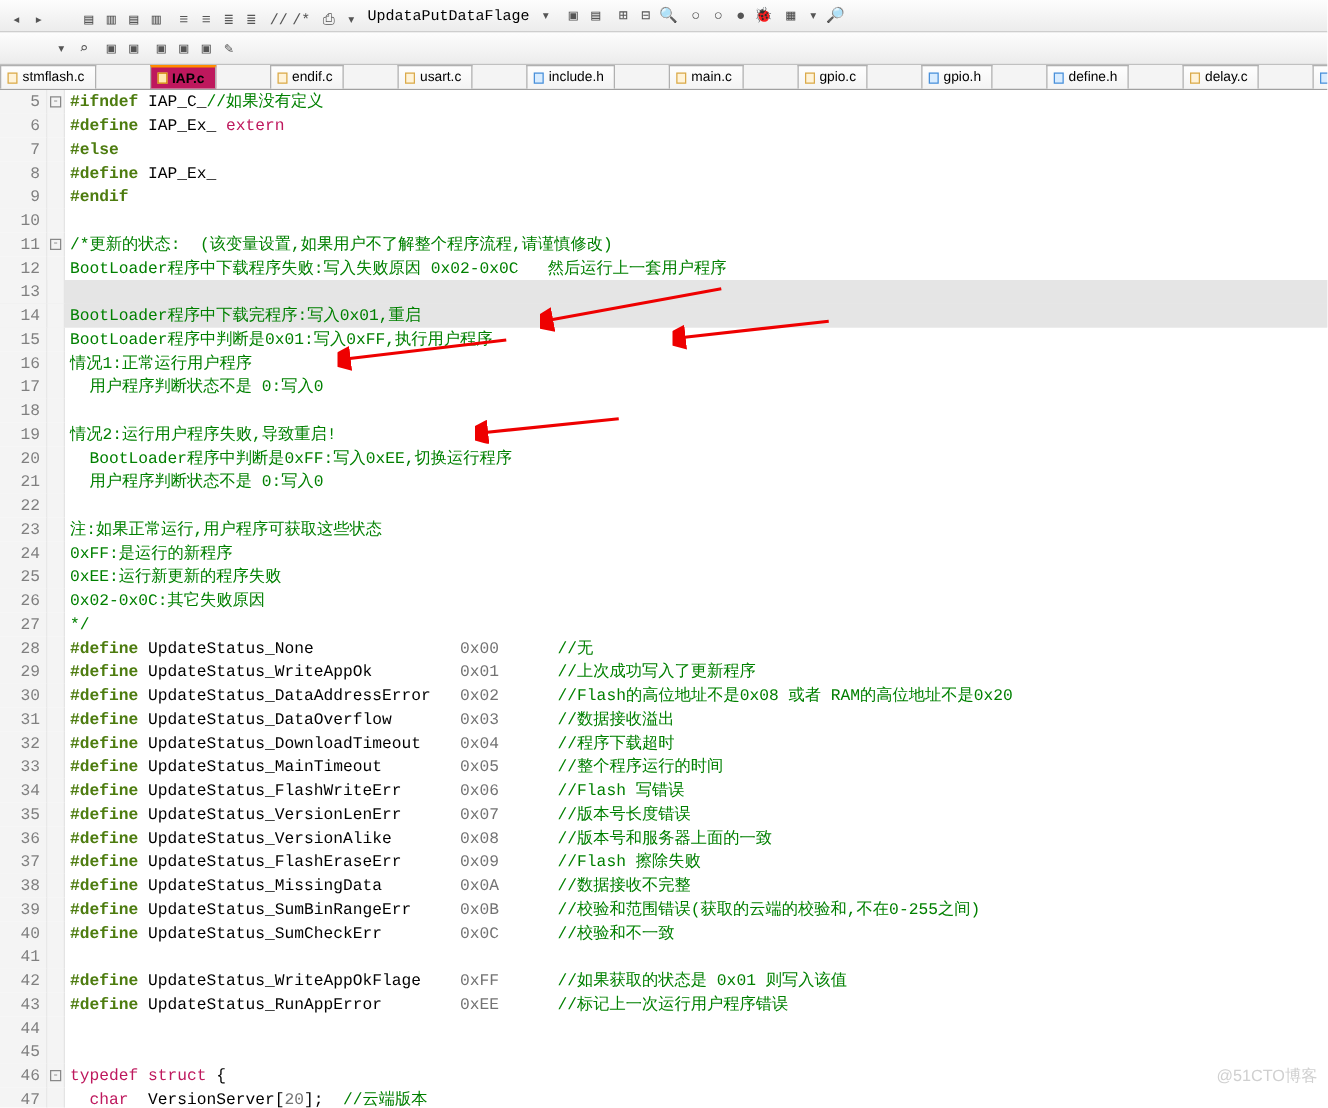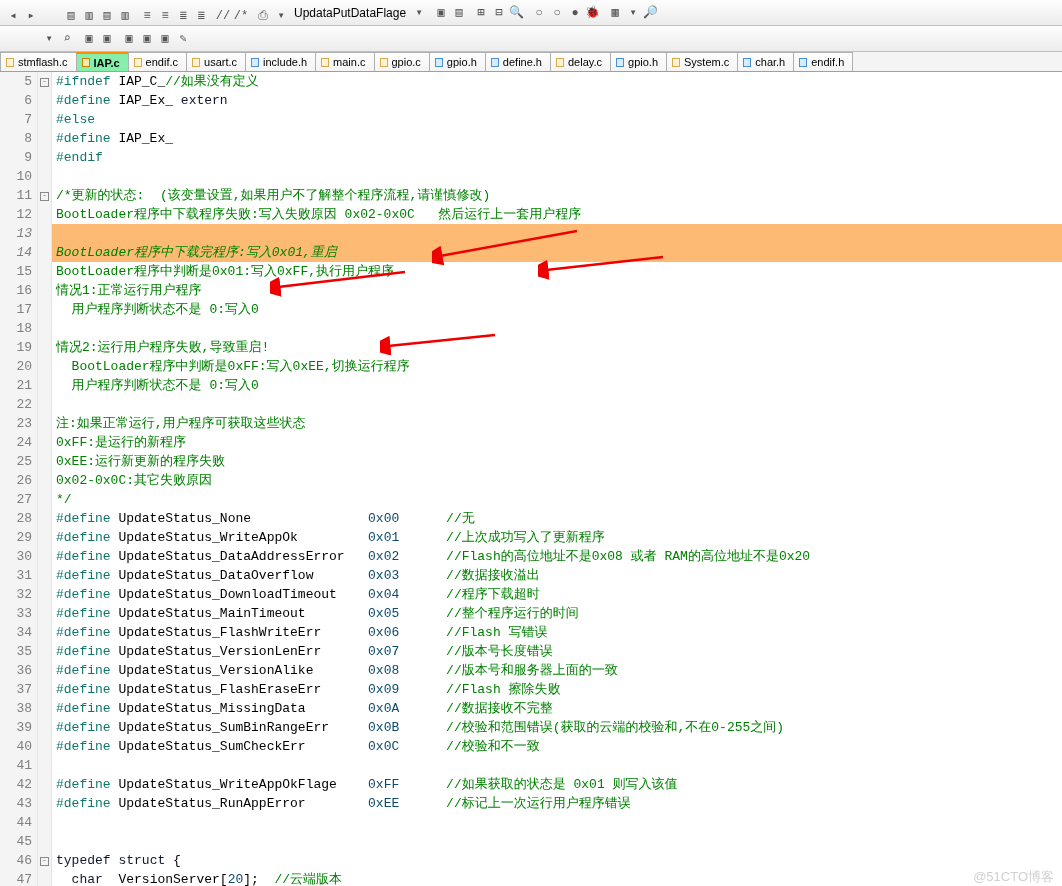--- a/index.html
+++ b/index.html
@@ -1,42 +1,42 @@
 <!DOCTYPE html>
 <html><head>
 <meta charset="utf-8">
 <style>
   * { margin:0; padding:0; box-sizing:border-box; }
   body { font-family:"Consolas","Courier New",monospace; font-size:13px; background:#fff; color:#000; width:1062px; height:886px; overflow:hidden; }
   .toolbar{height:26px;background:linear-gradient(#fdfdfd,#ececec);border-bottom:1px solid #c0c0c0;display:flex;align-items:center;padding:0 4px;gap:4px;}
   .tb-ico{width:18px;height:18px;display:inline-flex;align-items:center;justify-content:center;font-size:12px;color:#555;border-radius:2px;cursor:pointer;}
   .sep{width:1px;height:18px;background:#c8c8c8;margin:0 2px;}
-  .tb-text{font-family:Liberation Sans, sans-serif;font-size:12px;}
+  .tb-text{font-family:Liberation Mono, monospace;font-size:12px;}
   .toolbar2{height:26px;background:linear-gradient(#fdfdfd,#ececec);border-bottom:1px solid #c0c0c0;display:flex;align-items:center;padding:0 40px;gap:4px;}
-  .tabbar{height:20px;background:#f4f4f4;border-bottom:1px solid #a0a0a0;display:flex;align-items:flex-end;overflow:hidden;}
+  .tabbar{height:20px;background:#f4f4f4;border-bottom:1px solid #a0a0a0;display:flex;align-items:flex-end;overflow:hidden;gap:44px;}
   .tab{height:19px;display:flex;align-items:center;padding:0 8px 0 5px;font-family:Tahoma,Arial,sans-serif;font-size:11px;border:1px solid #b0b0b0;border-bottom:none;margin-right:-1px;cursor:pointer;background:linear-gradient(#fefefe,#f4f4f4);white-space:nowrap;}
-  .tab.active{background:#86efac;font-weight:bold;border-top:2px solid #ff8c00;justify-content:flex-end;}
+  .tab.active{background:#be185d;font-weight:bold;border-top:2px solid #ff8c00;justify-content:flex-end;}
   .tab .dot{width:8px;height:9px;margin-right:4px;background:#fff;border:1px solid #888;}
   .tab.hfile .dot{background:#d8ecff;border-color:#4a90d9;}
   .tab.cfile .dot{background:#fff3d8;border-color:#d9a94a;}
   .tab.active .dot{background:#ffe8b0;border-color:#d08000;}
   .editor{display:flex;height:calc(100% - 72px);position:relative;}
   .code{flex:1;white-space:pre;position:relative;}
   .line{height:19px;line-height:19px;display:flex;}
   .line .gut{width:38px;text-align:right;padding-right:5px;color:#808080;background:#f4f4f4;border-right:1px solid #e4e4e4;}
   .line .fold{width:14px;background:#f4f4f4;border-right:1px solid #e4e4e4;text-align:center;font-size:10px;color:#888;}
   .fold-box{display:inline-block;width:9px;height:9px;border:1px solid #888;font-size:9px;line-height:7px;text-align:center;color:#888;margin-top:5px;}
   .codecell{padding-left:4px;flex:1;}
-  .pp{color:#0f766e;}
-  .kw{color:#0f172a;}
+  .pp{color:#4d7c0f;font-weight:bold;}
+  .kw{color:#be185d;}
   .cm{color:#008000;}
-  .num{color:#0c4a6e;}
-  .hl-green{background:#fdba74;font-style:italic;}
+  .num{color:#737373;}
+  .hl-green{background:#e5e5e5;}
   .arrow{position:absolute;pointer-events:none;}
-  .watermark{position:absolute;right:8px;bottom:0;color:#d0d0d0;font-family:Arial,sans-serif;font-size:13px;}
+  .watermark{position:absolute;right:8px;bottom:16px;color:#d0d0d0;font-family:Arial,sans-serif;font-size:13px;}
 </style>
 </head>
 <body>
 
 <div class="toolbar">
   <span id="tbi1"><span class="tb-ico">◂</span><span class="tb-ico">▸</span><span class="tb-ico"></span><span class="sep"></span><span class="tb-ico">▤</span><span class="tb-ico">▥</span><span class="tb-ico">▤</span><span class="tb-ico">▥</span><span class="sep"></span><span class="tb-ico">≡</span><span class="tb-ico">≡</span><span class="tb-ico">≣</span><span class="tb-ico">≣</span><span class="sep"></span><span class="tb-ico">//</span><span class="tb-ico">/*</span><span class="sep"></span><span class="tb-ico">⎙</span><span class="tb-ico">▾</span></span>
   <span class="tb-text">UpdataPutDataFlage</span>
   <span id="tbi1b"><span class="tb-ico">▾</span><span class="sep"></span><span class="tb-ico">▣</span><span class="tb-ico">▤</span><span class="sep"></span><span class="tb-ico">⊞</span><span class="tb-ico">⊟</span><span class="tb-ico">🔍</span><span class="sep"></span><span class="tb-ico">○</span><span class="tb-ico">○</span><span class="tb-ico">●</span><span class="tb-ico">🐞</span><span class="sep"></span><span class="tb-ico">▦</span><span class="tb-ico">▾</span><span class="tb-ico">🔎</span></span>
 </div>
 <div class="toolbar2">

